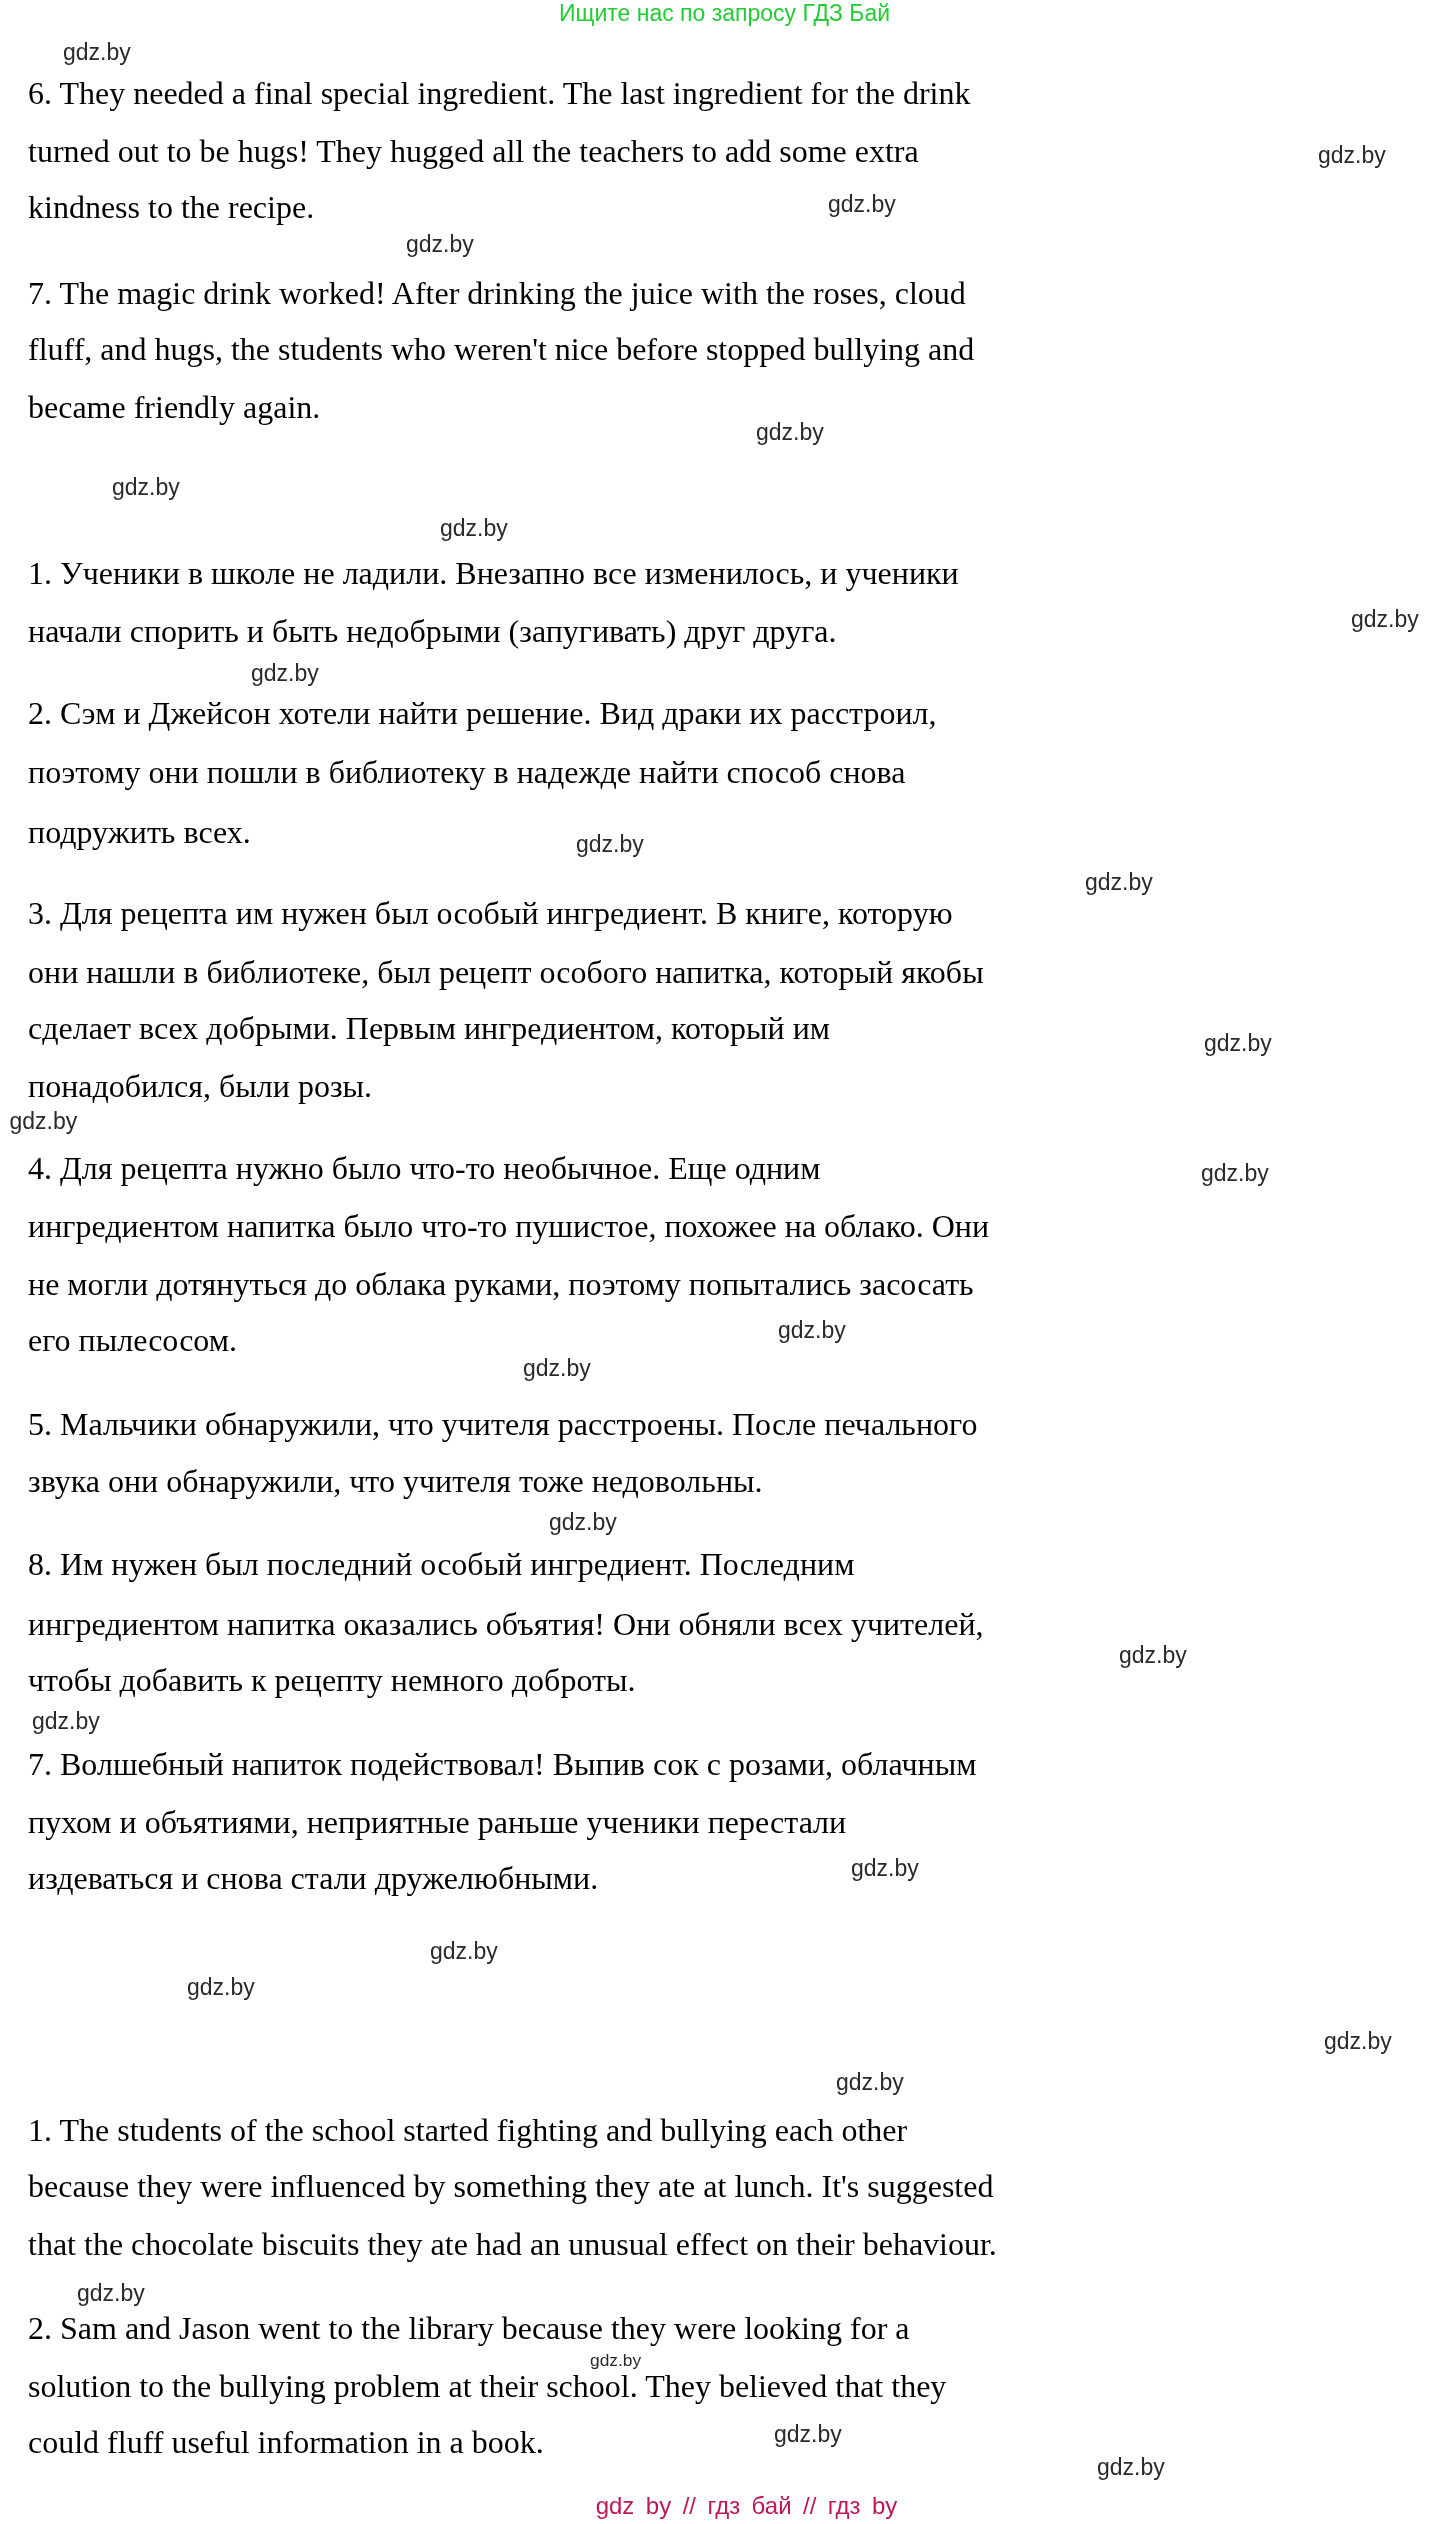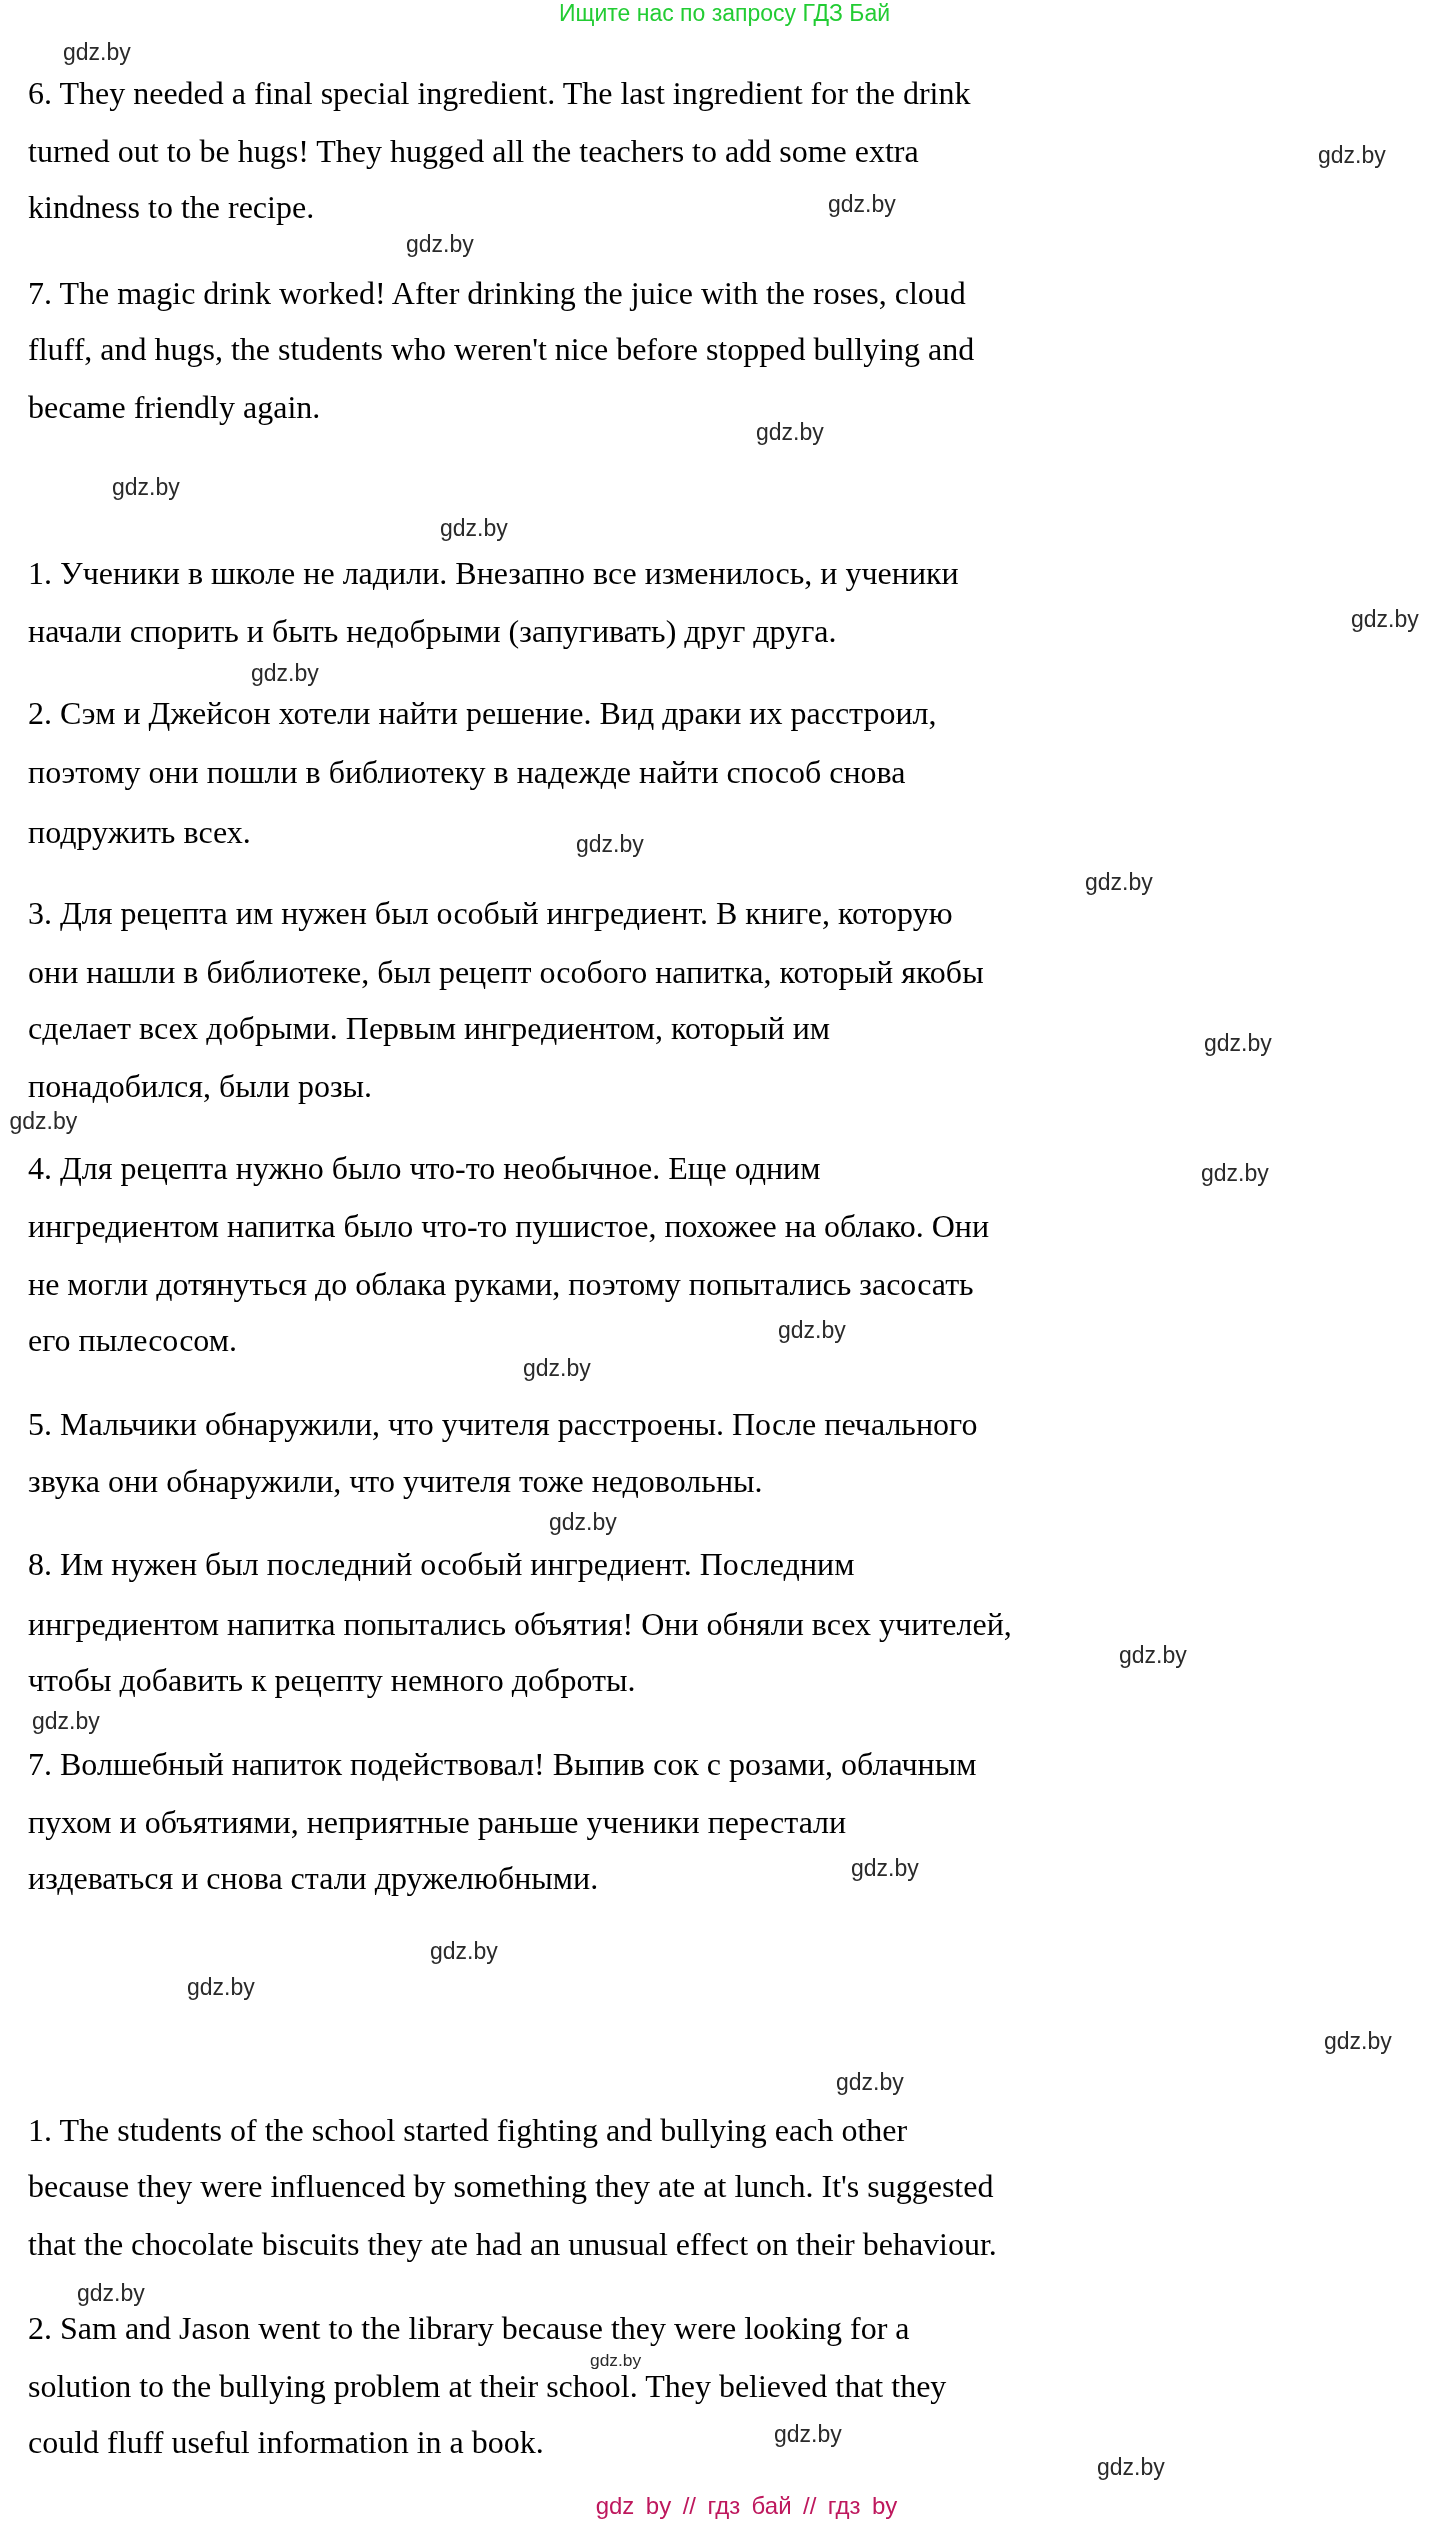--- a/index.html
+++ b/index.html
@@ -75,21 +75,21 @@
     <div class="line" style="top:1312px">его пылесосом.</div>
   </div>
 
   <div>
     <div class="line" style="top:1396px">5. Мальчики обнаружили, что учителя расстроены. После печального</div>
     <div class="line" style="top:1453px">звука они обнаружили, что учителя тоже недовольны.</div>
   </div>
 
   <div>
     <div class="line" style="top:1536px">8. Им нужен был последний особый ингредиент. Последним</div>
-    <div class="line" style="top:1596px">ингредиентом напитка попытались объятия! Они обняли всех учителей,</div>
+    <div class="line" style="top:1596px">ингредиентом напитка оказались объятия! Они обняли всех учителей,</div>
     <div class="line" style="top:1652px">чтобы добавить к рецепту немного доброты.</div>
   </div>
 
   <div>
     <div class="line" style="top:1736px">7. Волшебный напиток подействовал! Выпив сок с розами, облачным</div>
     <div class="line" style="top:1794px">пухом и объятиями, неприятные раньше ученики перестали</div>
     <div class="line" style="top:1850px">издеваться и снова стали дружелюбными.</div>
   </div>
 
 

